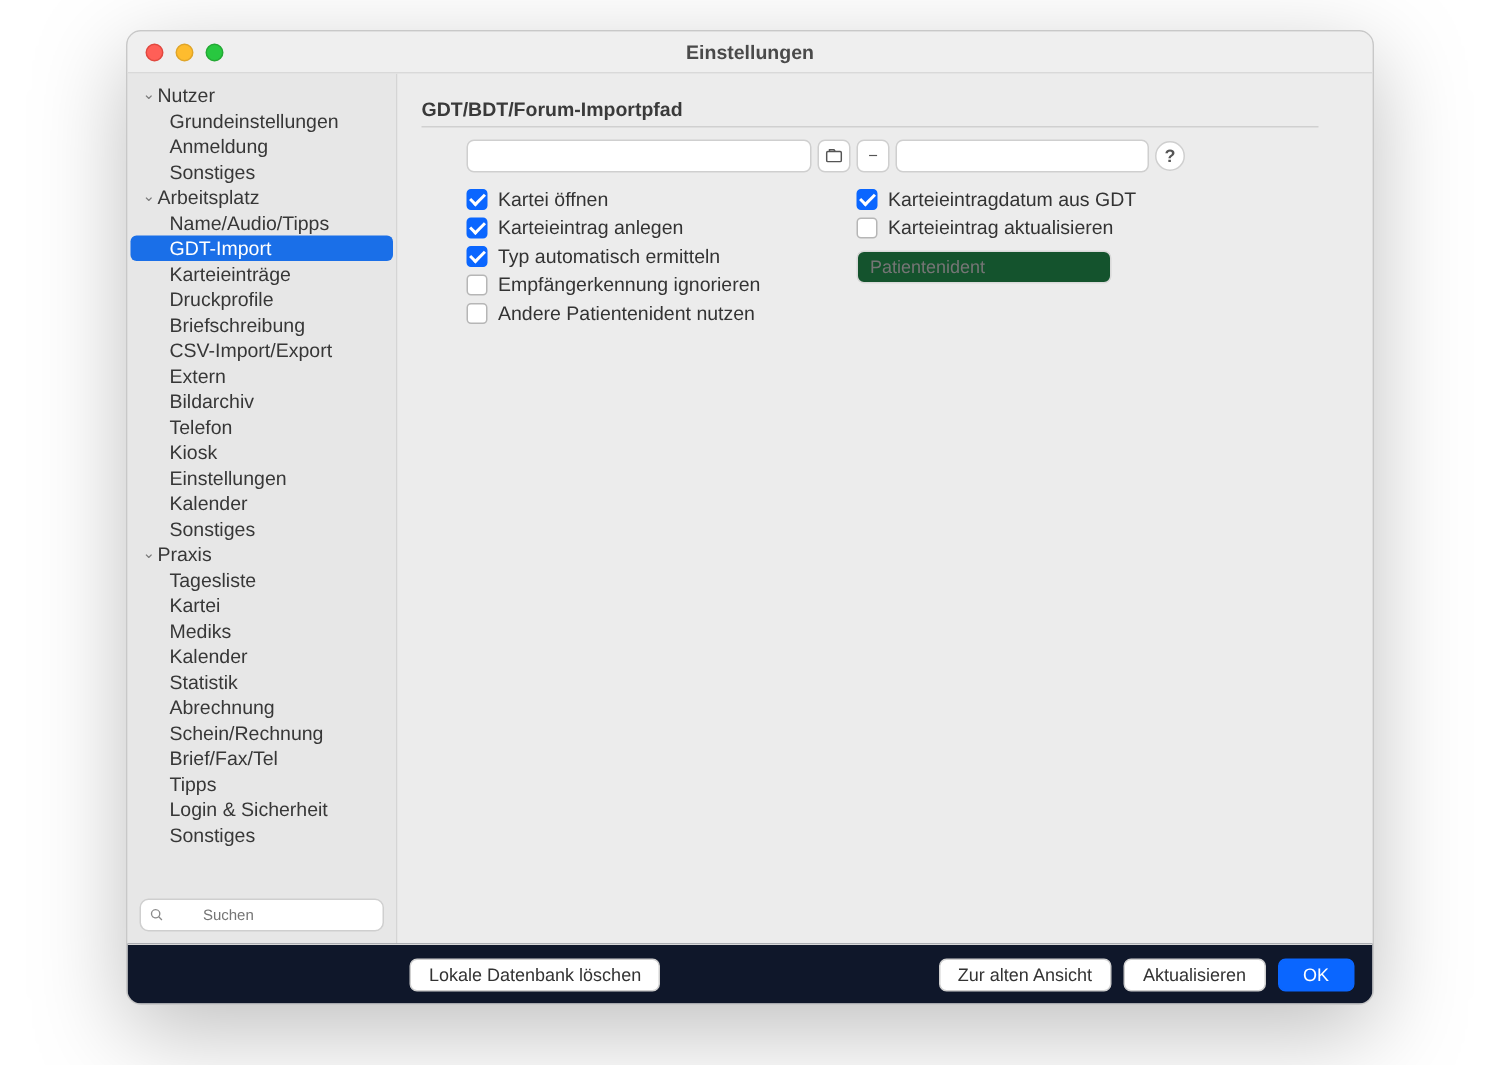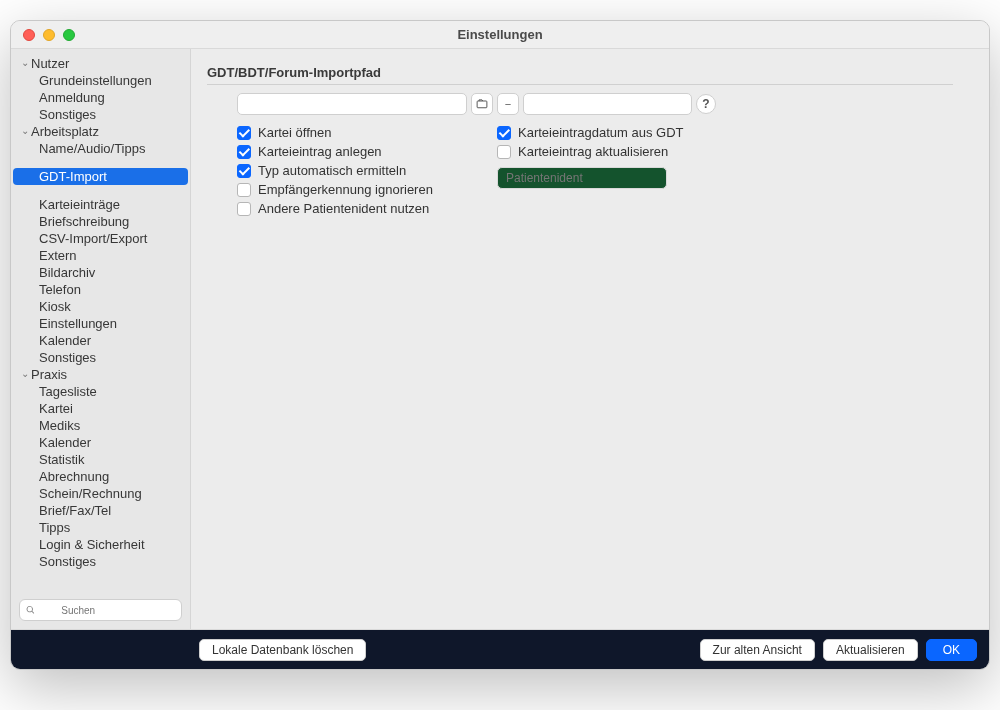--- a/index.html
+++ b/index.html
@@ -9,21 +9,21 @@
     font-size: 13px;
     color: #262626;
     background: #fff;
     display: flex; justify-content: center; align-items: flex-start;
   }
   .shadow-wrap {
     filter: drop-shadow(0 18px 30px rgba(0,0,0,0.25));
     padding: 20px 30px 40px;
   }
   .window {
-    width: 980px;
+    width: 832px;
     height: 650px;
     background: #ececec;
     border-radius: 10px;
     overflow: hidden;
     display: flex;
     flex-direction: column;
     border: 1px solid #c8c8c8;
   }
   .titlebar {
     height: 28px;
@@ -69,21 +69,21 @@
   .tree .item {
     padding: 1px 0 1px 28px;
     font-size:13px; color:#373737;
     cursor: default;
     white-space: nowrap;
   }
   .tree .item.selected {
     background:#1a6fe8;
     color:#fff;
     border-radius: 4px;
-    margin: 11px 2px;
+    margin: 0 2px;
     padding-left: 26px;
   }
   .sidebar-bottom {
     padding: 8px;
     border-top: none;
   }
   .search {
     display:flex; align-items:center;
     background:#fff;
     border:1px solid #cfcfcf;
@@ -199,20 +199,21 @@
             <div class="item">Grundeinstellungen</div>
             <div class="item">Anmeldung</div>
             <div class="item">Sonstiges</div>
             <div class="group-header">
               <span class="disc">⌄</span>
               <span>Arbeitsplatz</span>
             </div>
             <div class="item">Name/Audio/Tipps</div>
             <div class="item selected">GDT-Import</div>
             <div class="item">Karteieinträge</div>
+            <div class="item">Druckprofile</div>
             <div class="item">Briefschreibung</div>
             <div class="item">CSV-Import/Export</div>
             <div class="item">Extern</div>
             <div class="item">Bildarchiv</div>
             <div class="item">Telefon</div>
             <div class="item">Kiosk</div>
             <div class="item">Einstellungen</div>
             <div class="item">Kalender</div>
             <div class="item">Sonstiges</div>
             <div class="group-header">

